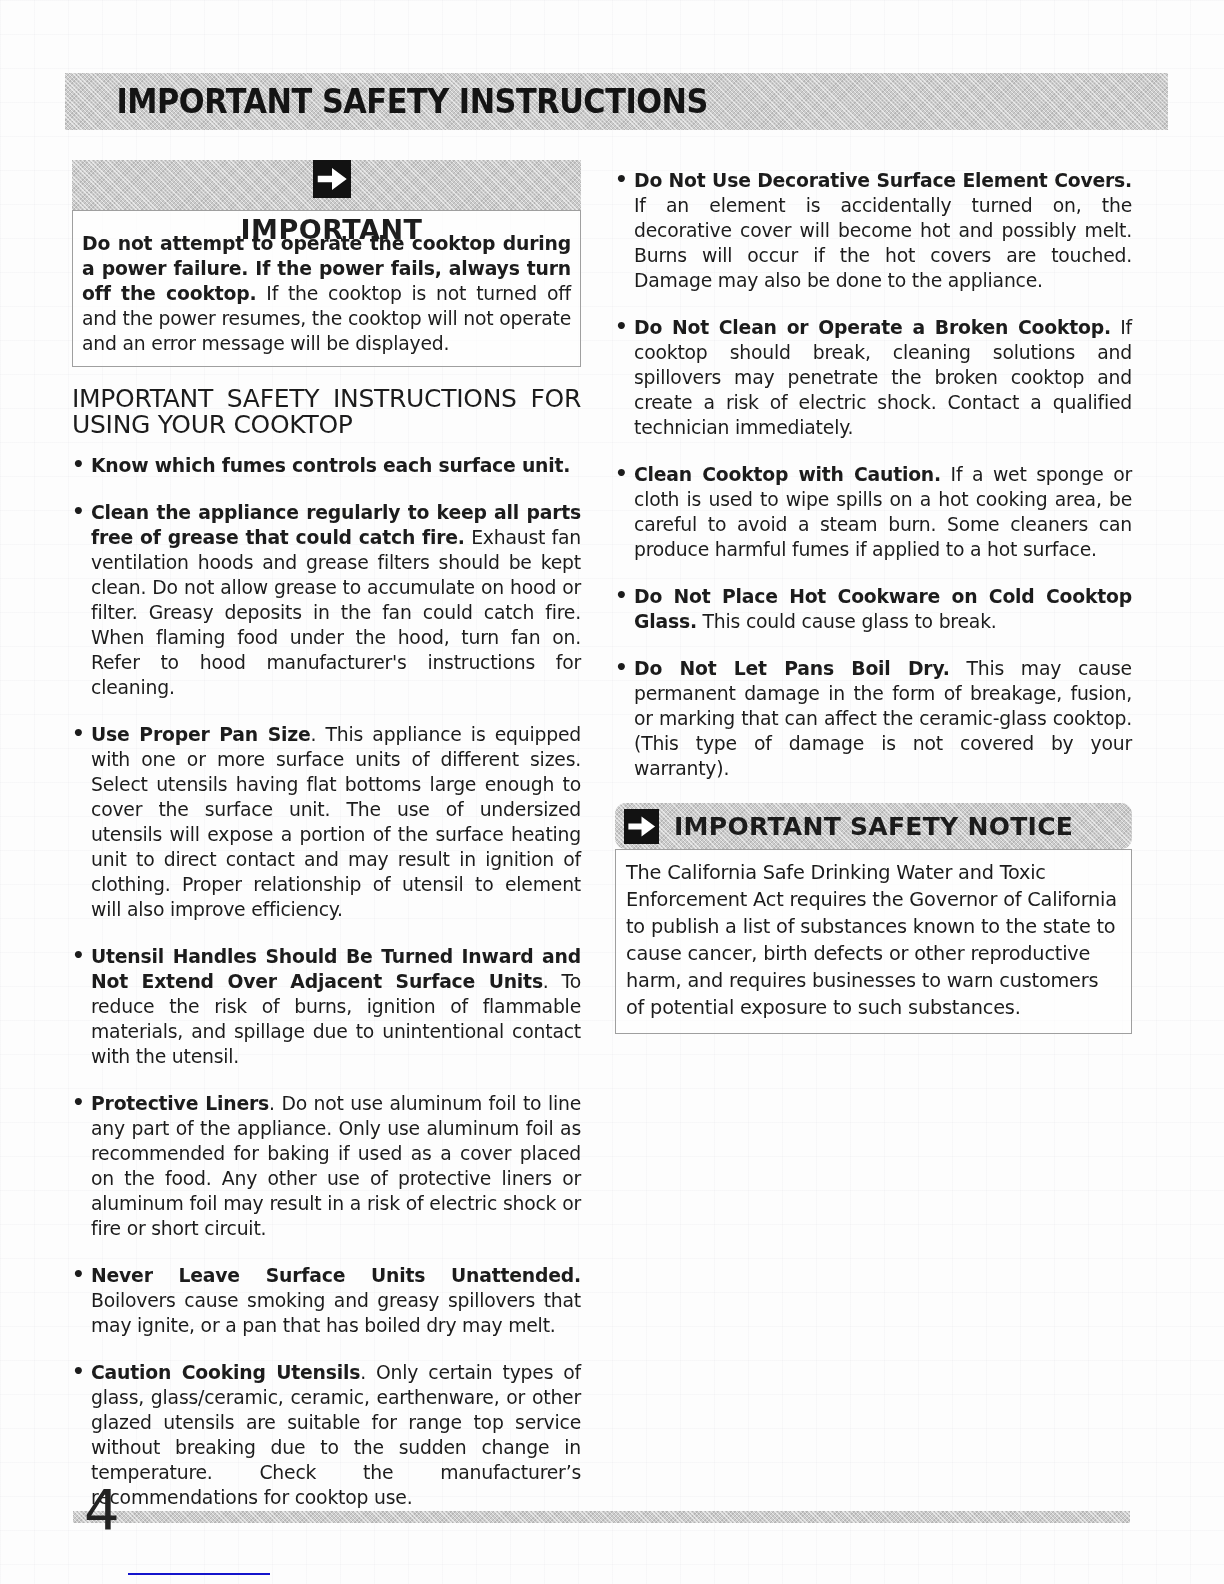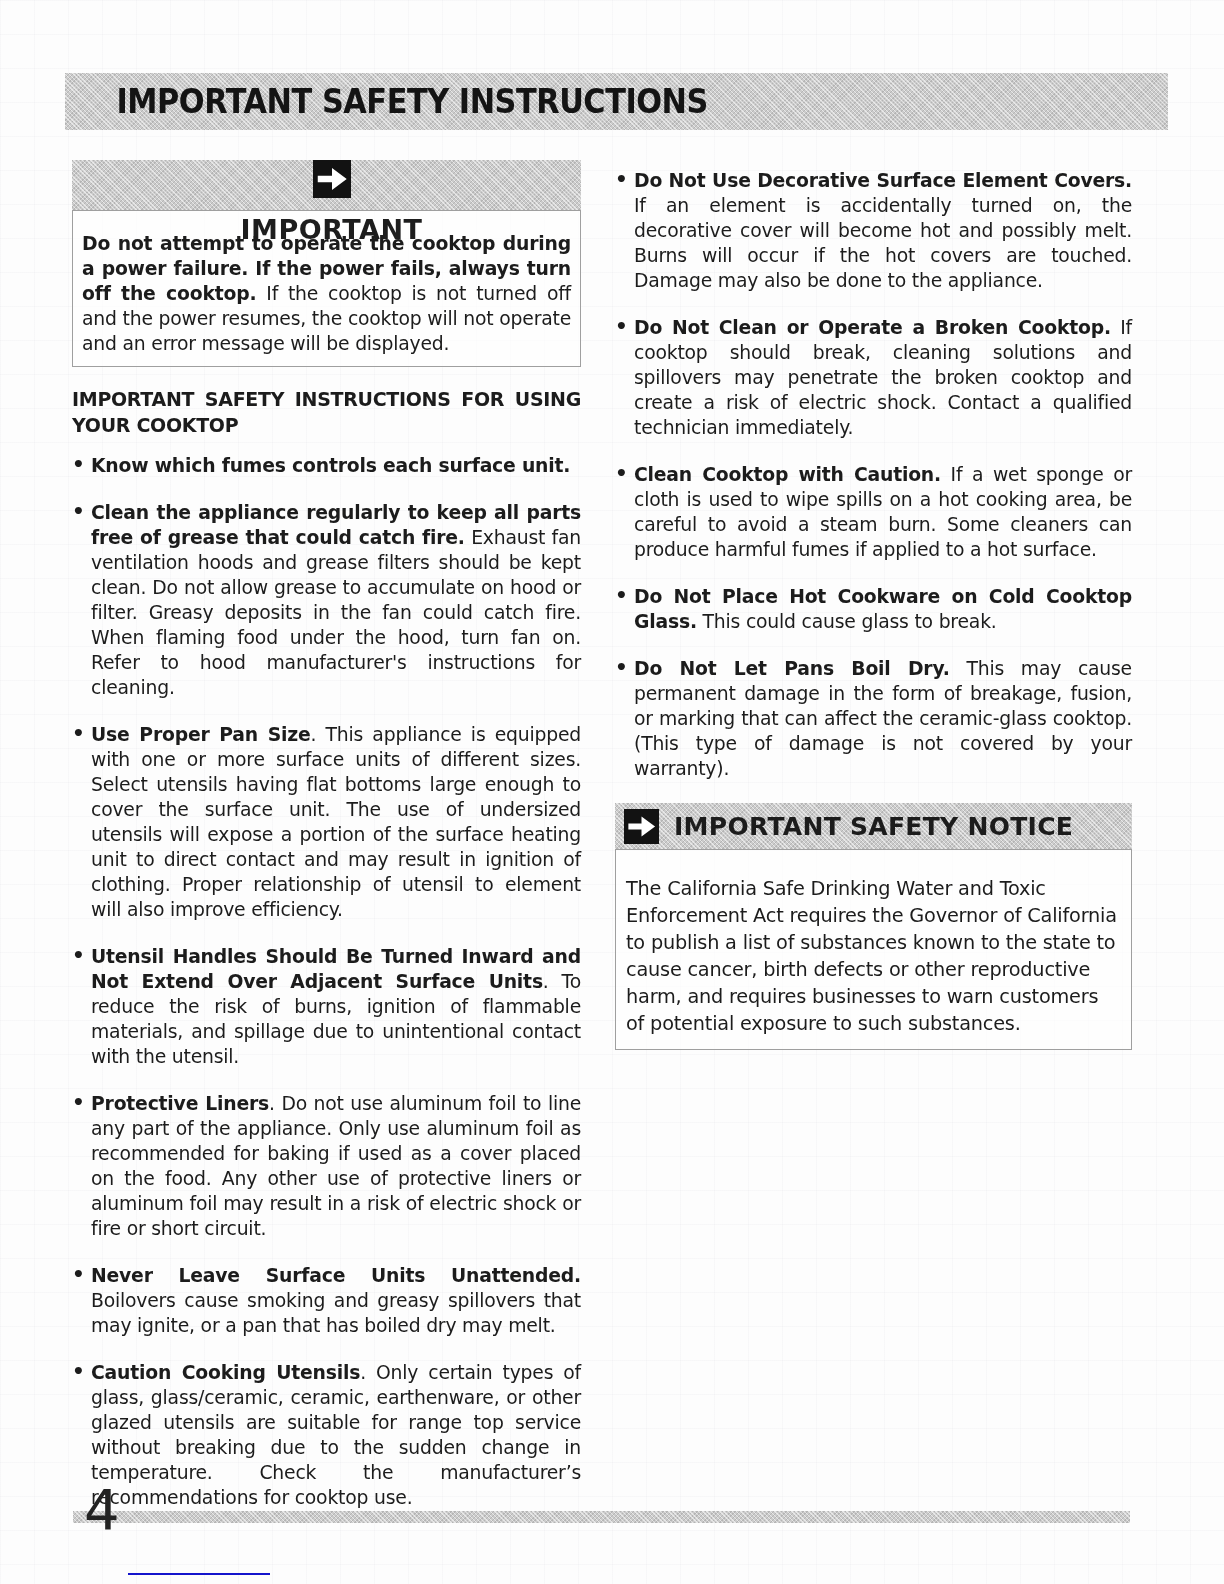--- a/index.html
+++ b/index.html
@@ -45,44 +45,44 @@
   .impbox-title{font-size:27px;font-weight:bold;color:#1d1d1d;letter-spacing:.5px;}
   .arrow-badge{width:38px;height:38px;flex:0 0 auto;display:block;}
   .impbox-body{
     border:1px solid #9f9f9f;
     padding:20px 9px 10px 9px;
     font-size:18.8px;line-height:25px;letter-spacing:-.2px;
     text-align:justify;background:rgba(255,255,255,.6);
   }
   .section-heading{
     margin-top:19px;
-    font-size:19px;line-height:26px;font-weight:bold;
+    font-size:25px;line-height:26px;font-weight:normal;
     letter-spacing:-.3px;text-align:justify;
   }
   ul.bullets{list-style:none;margin:15px 0 0 0;padding:0;}
   ul.bullets li{
     position:relative;padding-left:19px;margin-bottom:22px;
     font-size:18.8px;line-height:25px;letter-spacing:-.2px;
     text-align:justify;
   }
   ul.bullets li::before{
     content:"\2022";position:absolute;left:0;top:-1px;font-weight:bold;font-size:20px;
   }
   .col-right ul.bullets{margin-top:8px;}
   .lead{font-weight:bold;}
 
   .notice-box{margin-top:12px;}
   .notice-header{
-    height:46px;display:flex;align-items:center;gap:15px;padding-left:9px;
+    height:46px;display:flex;align-items:center;gap:15px;padding-left:9px;border-radius:11px;
   }
   .notice-title{font-size:25px;font-weight:bold;letter-spacing:.3px;}
   .notice-arrow{width:35px;height:35px;flex:0 0 auto;display:block;}
   .notice-body{
     border:1px solid #9f9f9f;
-    padding:25px 10px 12px 10px;
+    padding:9px 10px 12px 10px;
     font-size:19.3px;line-height:27px;letter-spacing:-.2px;
     text-align:left;background:rgba(255,255,255,.6);
   }
 
   .footer-stripe{position:absolute;left:73px;top:1511px;width:1057px;height:12px;}
   .page-number{
     position:absolute;left:84px;top:1482px;
     font-size:56px;line-height:1;color:#222;
   }
   .footer-line{position:absolute;left:128px;top:1573px;width:142px;height:2px;}

